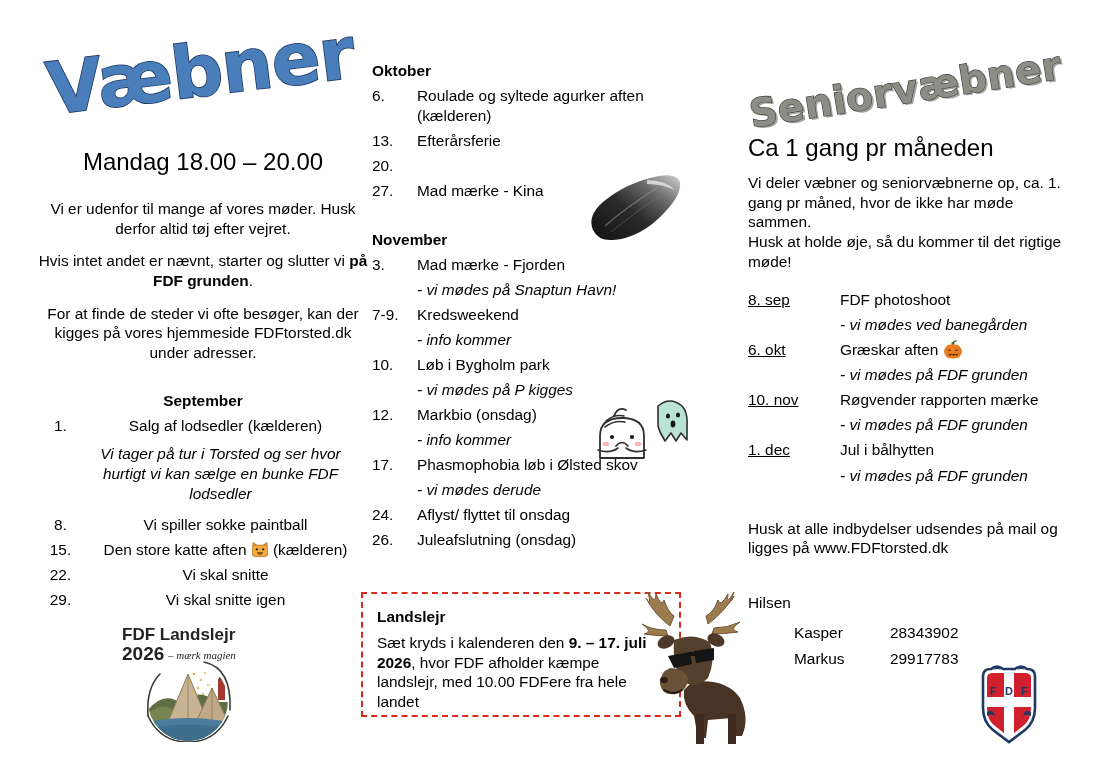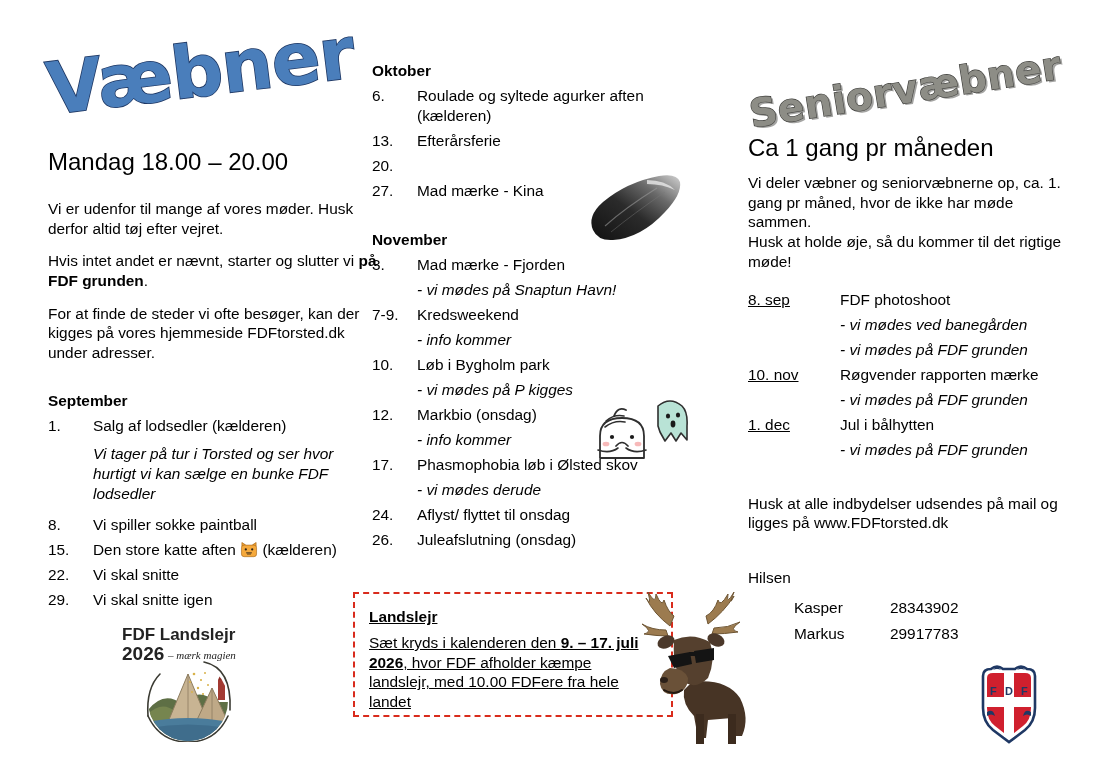--- a/index.html
+++ b/index.html
@@ -14,21 +14,21 @@
     overflow: hidden;
     font-family: "Liberation Sans", sans-serif;
     color: #000000;
     -webkit-font-smoothing: antialiased;
   }
 
   .col {
     position: absolute;
     top: 0;
   }
-  #col-left  { left: 48px;  width: 330px; }
+  #col-left  { left: 38px;  width: 330px; text-align: center; }
   #col-mid   { left: 372px; width: 325px; }
   #col-right { left: 748px; width: 325px; }
 
   
   .wordart {
     position: absolute;
     font-family: "DejaVu Sans", sans-serif;
     font-weight: bold;
     white-space: nowrap;
     user-select: none;
@@ -106,28 +106,27 @@
     font-size: 15.4px;
     line-height: 1.30;
     margin-bottom: 6px;
     margin-left: 46px;
   }
   .contact-name { flex: 0 0 96px; }
 
   
   #landslejr-box {
     position: absolute;
-    left: 353px;
+    left: 361px;
     top: 592px;
     width: 320px;
     height: 125px;
     border: 2px dashed #d92b1c;
     box-sizing: border-box;
     padding: 14px 14px 0 14px;
-    text-decoration: underline;
   }
   #landslejr-box .ls-title {
     font-size: 15.4px;
     font-weight: bold;
     margin: 0 0 7px 0;
   }
   #landslejr-box .ls-body {
     font-size: 15.4px;
     line-height: 1.28;
     margin: 0;
@@ -412,20 +411,34 @@
   <p class="para">Husk at holde øje, så du kommer til det rigtige møde!</p>
 
   <div style="height:6px"></div>
 
   <div class="ev">
     <span class="ev-date">8. sep</span>
     <span class="ev-text">FDF photoshoot</span>
   </div>
   <p class="ev-note">- vi mødes ved banegården</p>
 
+  <div class="ev">
+    <span class="ev-date">6. okt</span>
+    <span class="ev-text"><span>Græskar aften </span><span id="pumpkin-slot">
+        <svg viewBox="0 0 20 19" width="20" height="19" aria-hidden="true">
+          <path d="M10 3 Q11 1 13 1" stroke="#4c7a2a" stroke-width="1.6" fill="none" stroke-linecap="round"></path>
+          <rect x="8.6" y="2" width="2.6" height="3" fill="#3f6b22"></rect>
+          <ellipse cx="10" cy="11.5" rx="9" ry="7.2" fill="#ef7f1f"></ellipse>
+          <ellipse cx="5.5" cy="11.5" rx="3.4" ry="7" fill="#e3741a" opacity="0.55"></ellipse>
+          <ellipse cx="14.5" cy="11.5" rx="3.4" ry="7" fill="#e3741a" opacity="0.55"></ellipse>
+          <path d="M6 9 L8 11 L5.6 11 Z" fill="#3a2510"></path>
+          <path d="M14 9 L12 11 L14.4 11 Z" fill="#3a2510"></path>
+          <path d="M5.5 14 h9 v1.6 h-1.5 v-1 h-1.6 v1 h-1.8 v-1 h-1.6 v1 h-1.5 Z" fill="#3a2510"></path>
+        </svg></span></span>
+  </div>
   <p class="ev-note">- vi mødes på FDF grunden</p>
 
   <div class="ev">
     <span class="ev-date">10. nov</span>
     <span class="ev-text">Røgvender rapporten mærke</span>
   </div>
   <p class="ev-note">- vi mødes på FDF grunden</p>
 
   <div class="ev">
     <span class="ev-date">1. dec</span>

